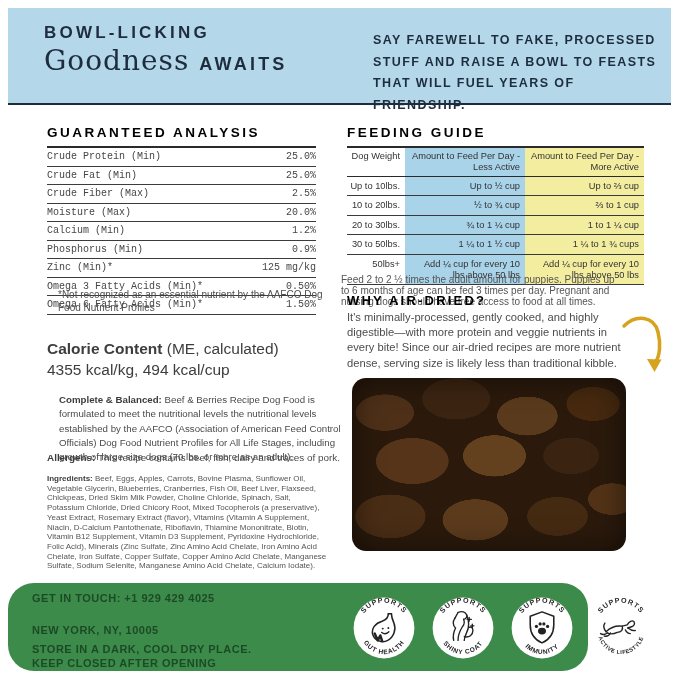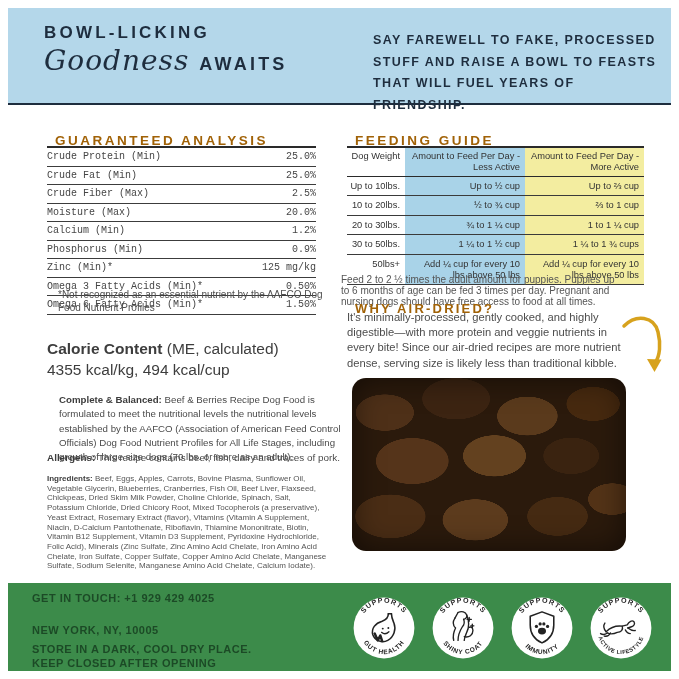--- a/index.html
+++ b/index.html
@@ -5,28 +5,28 @@
   html,body{margin:0;padding:0;background:#fff;}
   .page{position:relative;width:679px;height:679px;background:#fff;
         font-family:"Liberation Sans",sans-serif;overflow:hidden;}
 
   
   .hero{position:absolute;left:8px;top:8px;width:663px;height:95px;
         background:var(--header_bg);border-bottom:2px solid var(--header_text);}
   .hero-left{position:absolute;left:36px;top:15px;color:var(--header_text);}
   .hero-line1{font-size:17px;font-weight:bold;letter-spacing:3.2px;}
   .hero-line2{margin-top:1px;display:flex;align-items:baseline;gap:10px;}
-  .hero-script{font-family:"DejaVu Serif",serif;font-style:italic;font-size:28px;letter-spacing:1px;}
+  .hero-script{font-family:"DejaVu Serif",serif;font-size:28px;letter-spacing:1px;}
   .hero-awaits{font-size:18px;font-weight:bold;letter-spacing:3.2px;}
   .hero-right{position:absolute;left:365px;top:22px;color:var(--header_text);
               font-size:12.5px;font-weight:bold;letter-spacing:1.4px;line-height:21.5px;}
 
   
-  .sec-h{position:absolute;margin:8px;font-size:13.5px;font-weight:bold;
-         letter-spacing:2.5px;color:#a16207;}
+  .sec-h{position:absolute;margin:0;font-size:13.5px;font-weight:bold;
+         letter-spacing:2.5px;color:#000000;}
 
   
   .ga-table{position:absolute;left:47px;top:146px;width:269px;border-collapse:collapse;
             border-top:2px solid #2a2a2a;}
   .ga-table td{border-bottom:1px solid #3c3c3c;font-size:10px;color:#464646;padding:3px 0 3.5px;font-family:Liberation Mono, monospace;}
   .ga-table td.val{text-align:right;}
   .ga-footnote{position:absolute;left:58px;top:288px;width:272px;margin:0;
                font-size:10px;line-height:13px;color:#4f4f4f;}
 
   
@@ -68,22 +68,22 @@
       radial-gradient(52px 34px at 52% 45%, #63411f 60%, transparent 61%),
       radial-gradient(46px 30px at 80% 45%, #3a2310 60%, transparent 61%),
       radial-gradient(58px 36px at 14% 80%, #4a2d15 60%, transparent 61%),
       radial-gradient(54px 34px at 45% 82%, #5c3b1d 60%, transparent 61%),
       radial-gradient(50px 32px at 75% 80%, #452a12 60%, transparent 61%),
       radial-gradient(40px 26px at 95% 70%, #533317 60%, transparent 61%),
       #2b1a0c;
     box-shadow:inset 0 0 30px rgba(0,0,0,.55);}
 
   
-  .footer{position:absolute;left:8px;top:583px;width:663px;height:88px;background:var(--footer_bg);
-          color:var(--footer_text);}
+  .footer{position:absolute;left:8px;top:583px;width:580px;height:88px;background:var(--footer_bg);
+          color:var(--footer_text);border-radius:26px;}
   .footer p{margin:0;font-weight:bold;font-size:11px;letter-spacing:.5px;line-height:13.5px;}
   .f-contact{position:absolute;left:24px;top:9px;}
   .f-dist{position:absolute;left:24px;top:27px;}
   .f-store{position:absolute;left:24px;top:60px;}
   .badges{position:absolute;left:345px;top:14px;display:flex;gap:17px;}
   .badge{width:62px;height:62px;}
 </style>
 </head>
 <body>
 

